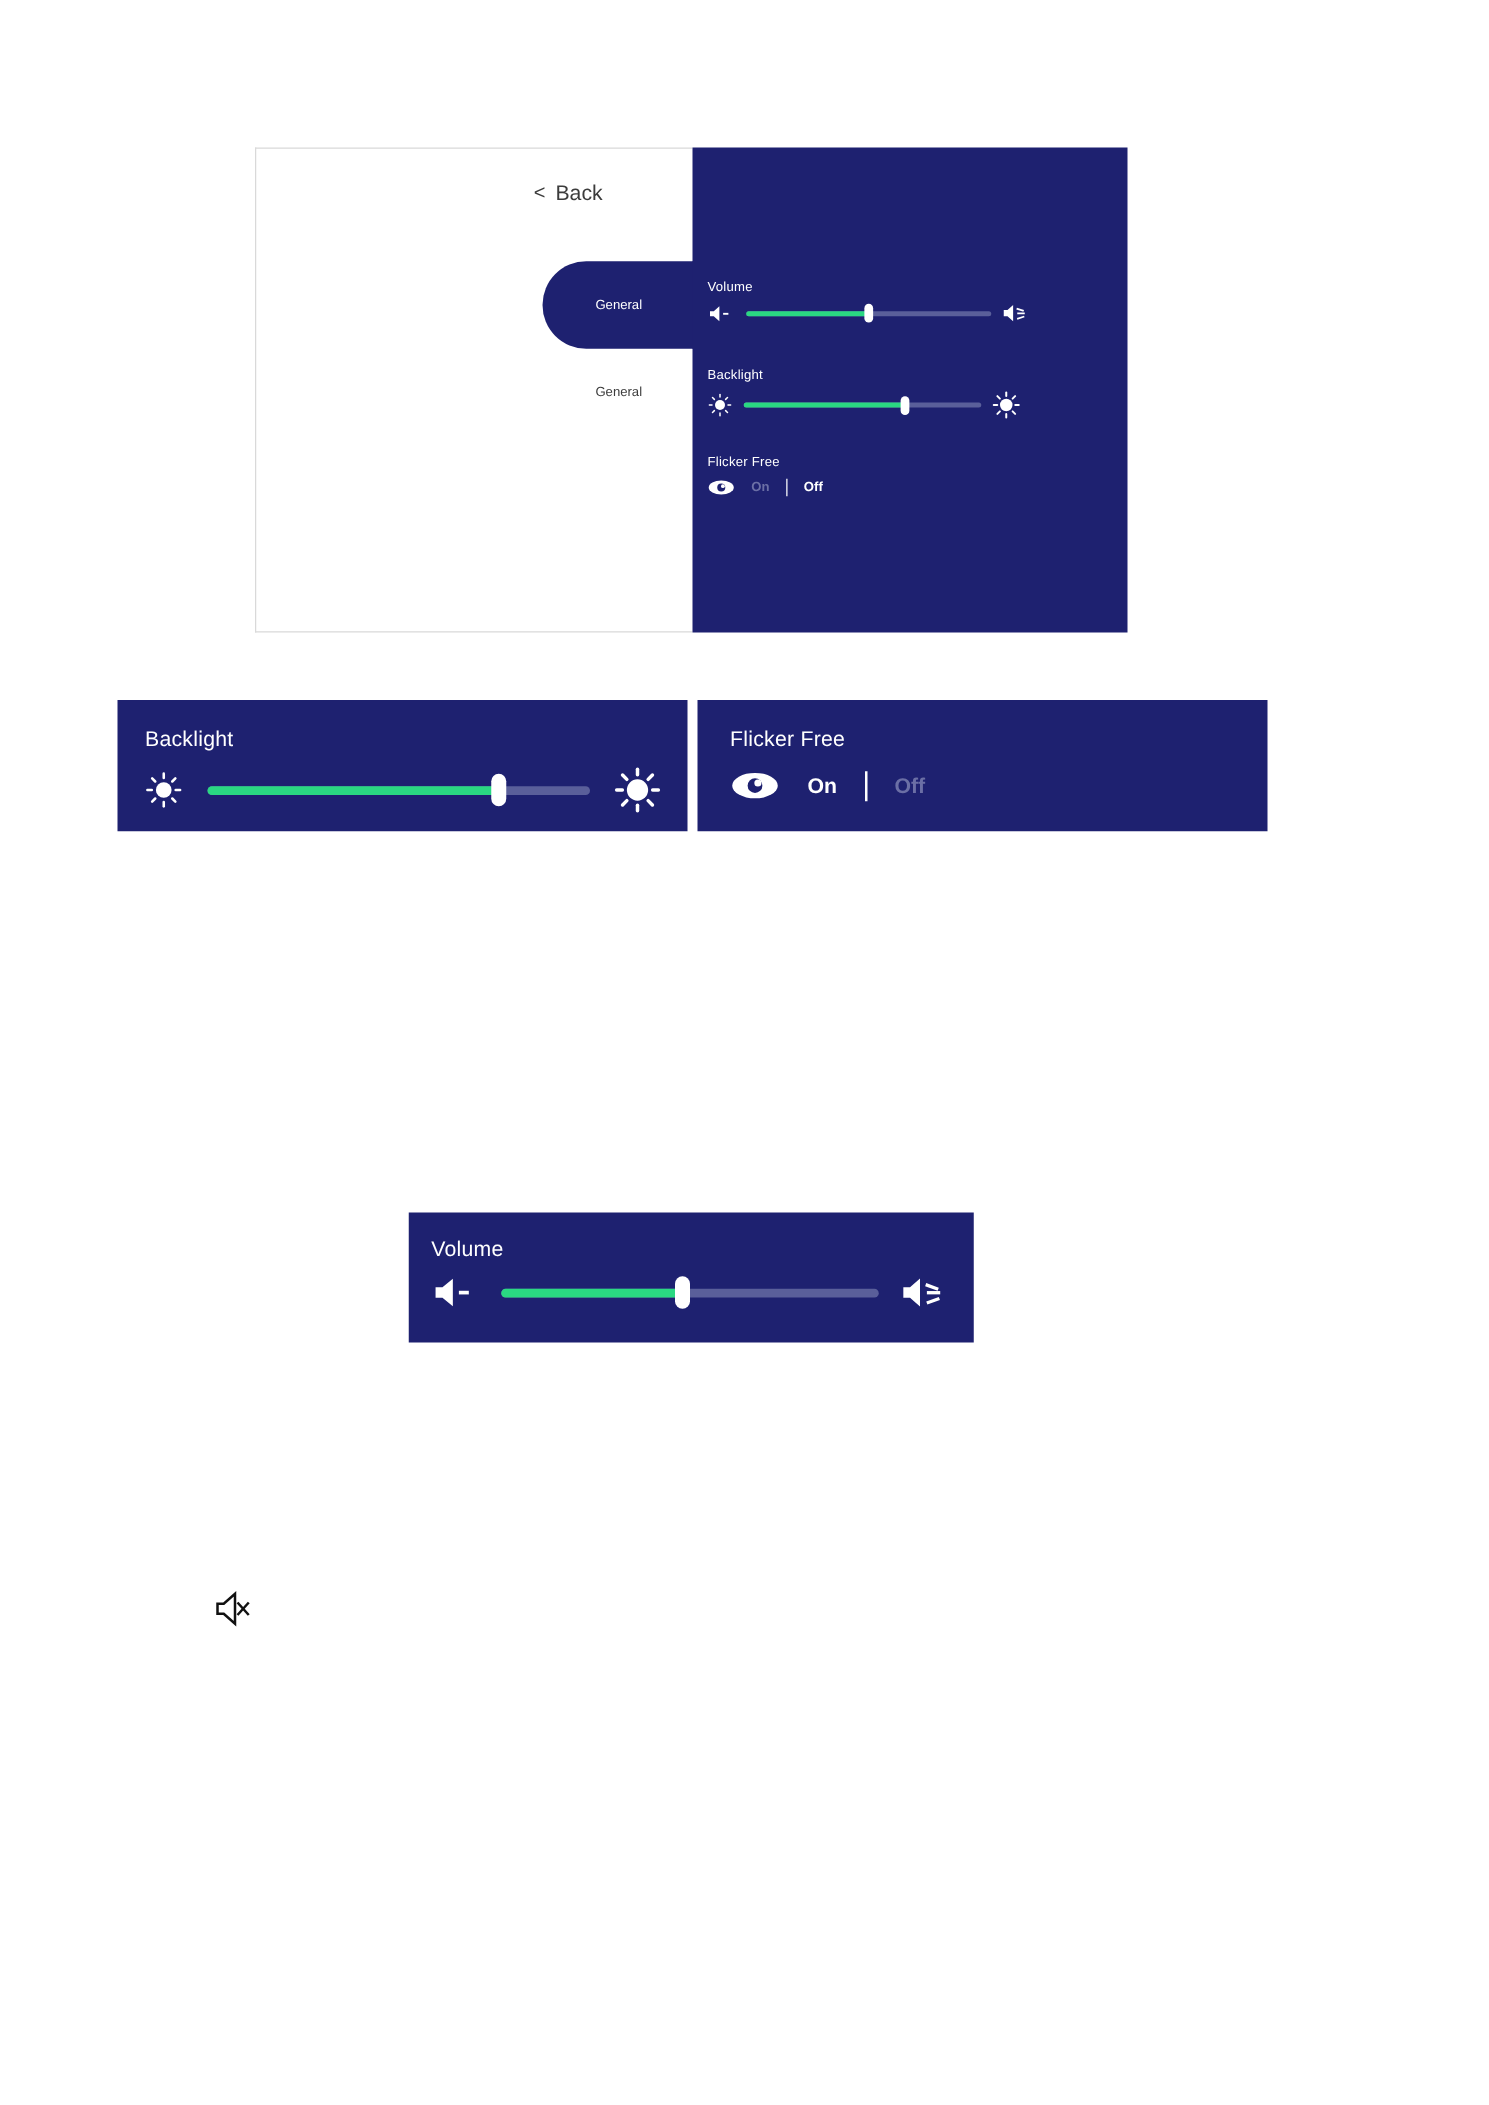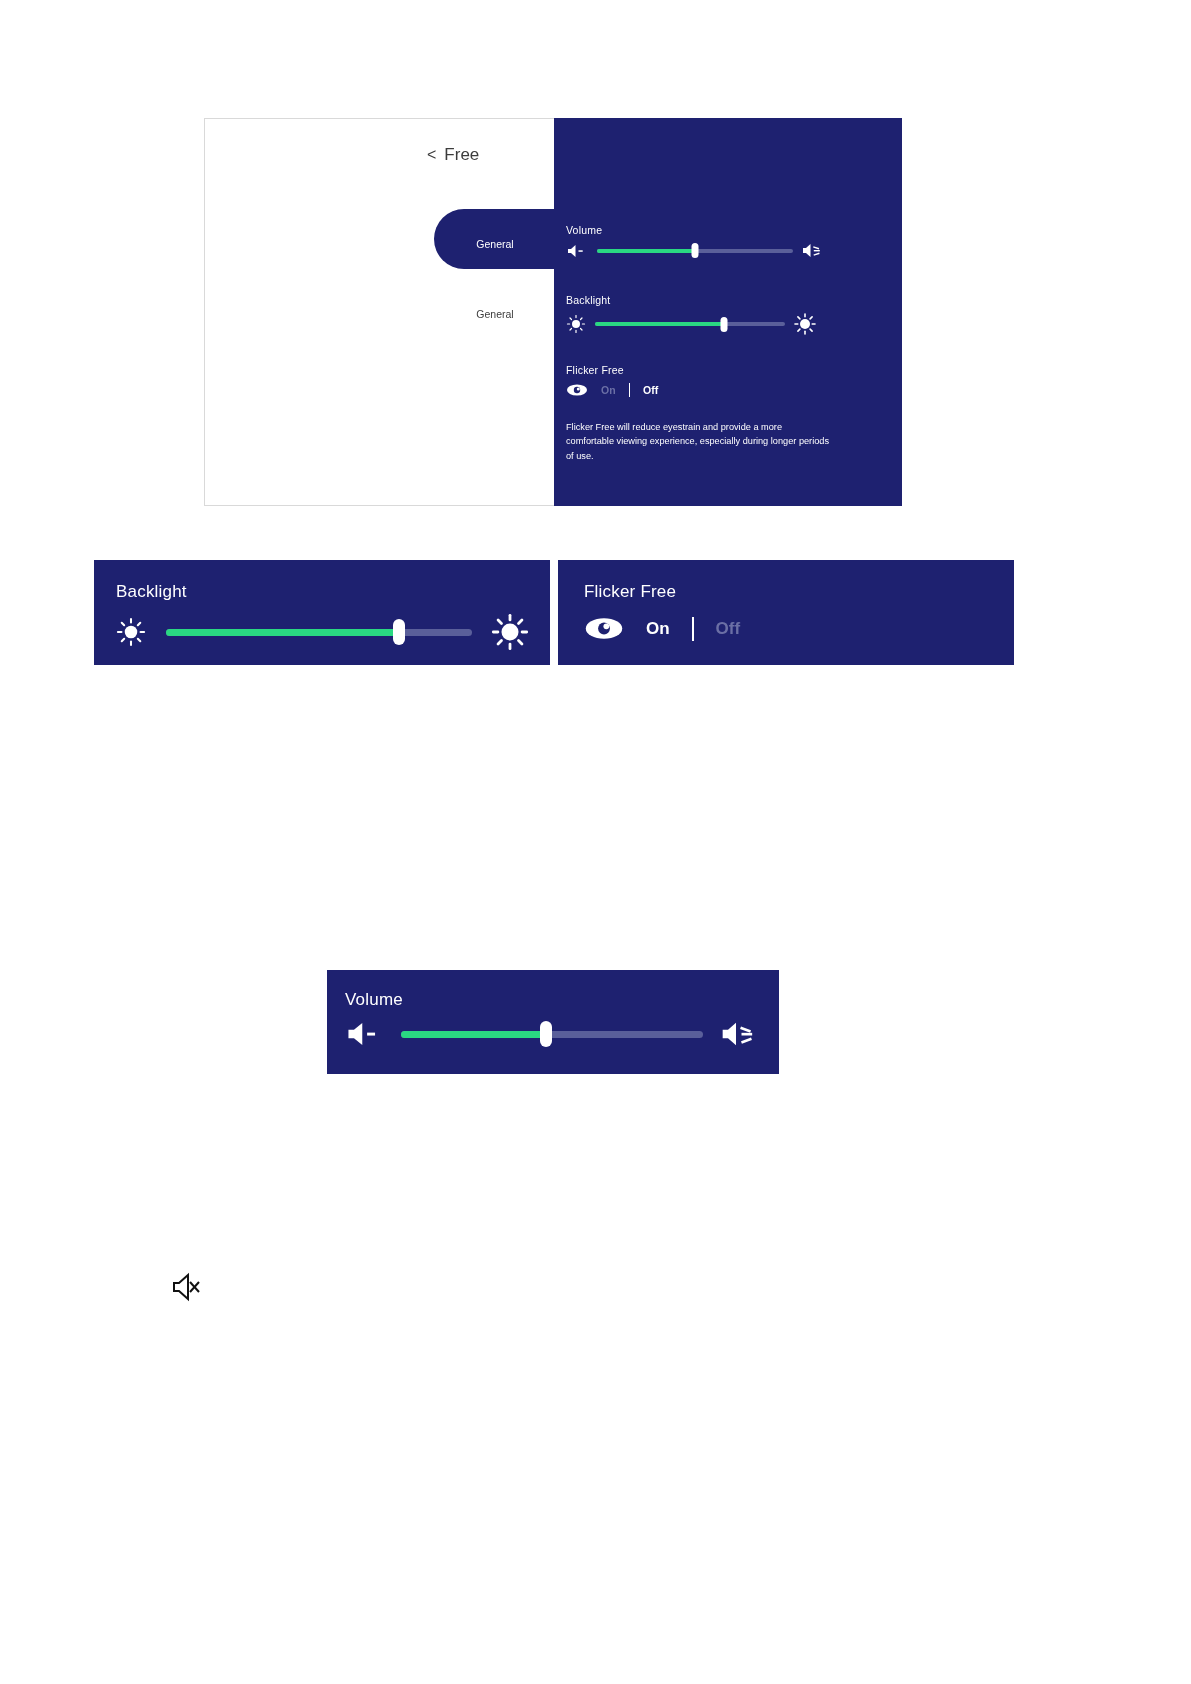--- a/index.html
+++ b/index.html
@@ -58,21 +58,21 @@
     color: #3c3c3c;
   }
 
   
   .tab-item {
     position: absolute;
     font-size: 10.5px;
     color: #3c3c3c;
     text-align: center;
     width: 122px;
-    height: 60px;
+    height: 70px;
     line-height: 70px;
     box-sizing: border-box;
   }
   #tab-general {
     left: 229px;
     top: 90px;
     background: #1e2170;
     color: #ffffff;
     border-radius: 35px 0 0 35px;
   }
@@ -219,21 +219,21 @@
 </style>
 </head>
 <body>
 
 <div id="settings-panel">
 
   <div id="panel-left">
 
     <div id="back-button">
       <span class="chev">&lt;</span>
-      <span>Free</span>
+      <span>Back</span>
     </div>
 
     <div class="tab-item" id="tab-general">
       <span>General</span>
     </div>
 
     <div class="tab-item" id="tab-widget">
       <span>General</span>
     </div>
   </div>
@@ -315,21 +315,20 @@
             <circle cx="11" cy="7" r="3.2" fill="#1e2170"></circle>
             <circle cx="12.3" cy="5.9" r="1.5" fill="#fff"></circle>
           </svg>
         </span>
         <span class="seg-on state-inactive">On</span>
         <span class="seg-divider"></span>
         <span class="seg-off state-active">Off</span>
       </div>
     </div>
 
-    <div id="flicker-desc">Flicker Free will reduce eyestrain and provide a more comfortable viewing experience, especially during longer periods of use.</div>
   </div>
 </div>
 
 <div class="callout" id="callout-backlight">
   <div class="c-label">Backlight</div>
   <div class="c-row">
     <span style="flex:0 0 auto;">
       <svg width="30" height="30" viewBox="0 0 22 22">
         <circle cx="11" cy="11" r="4.6" fill="#fff"></circle>
         <g stroke="#fff" stroke-width="1.5" stroke-linecap="round">

